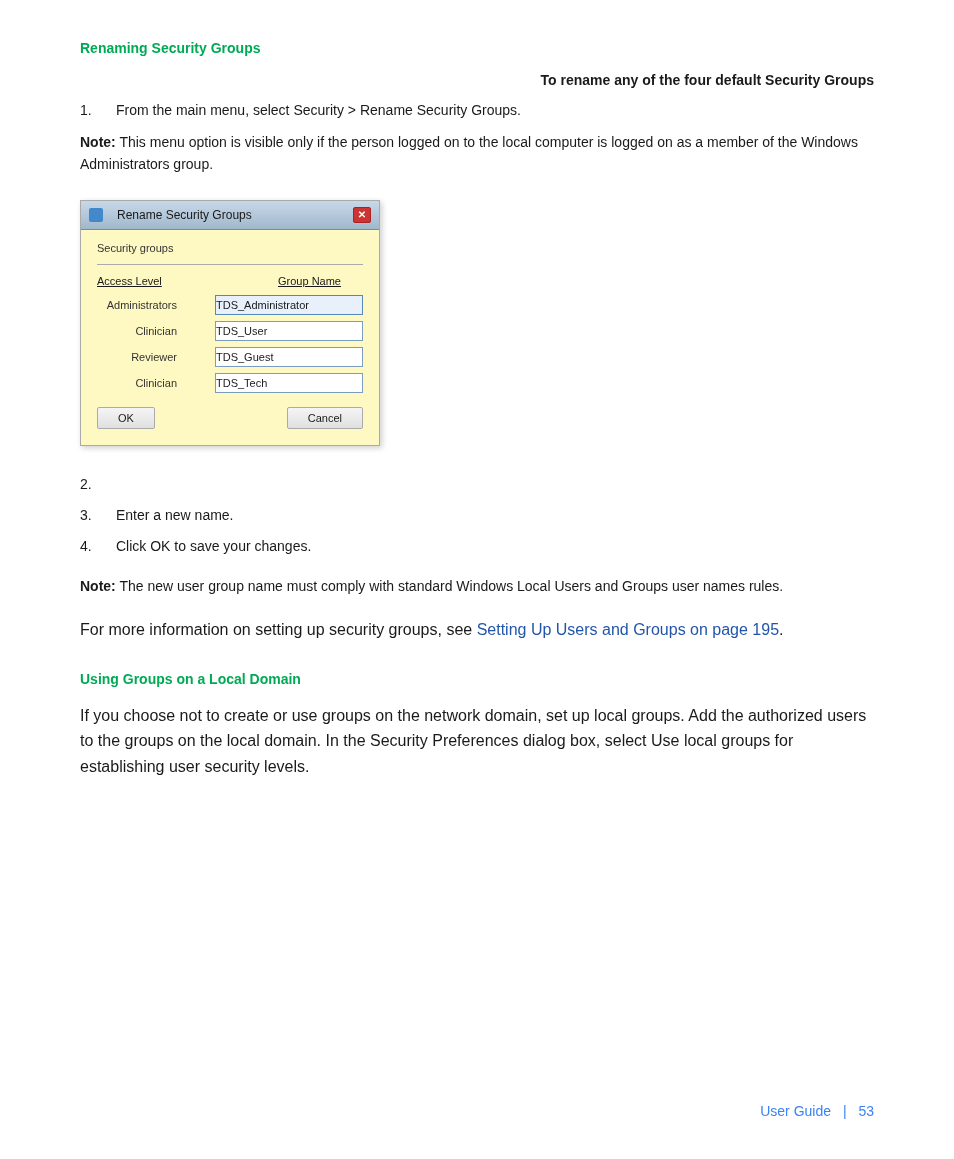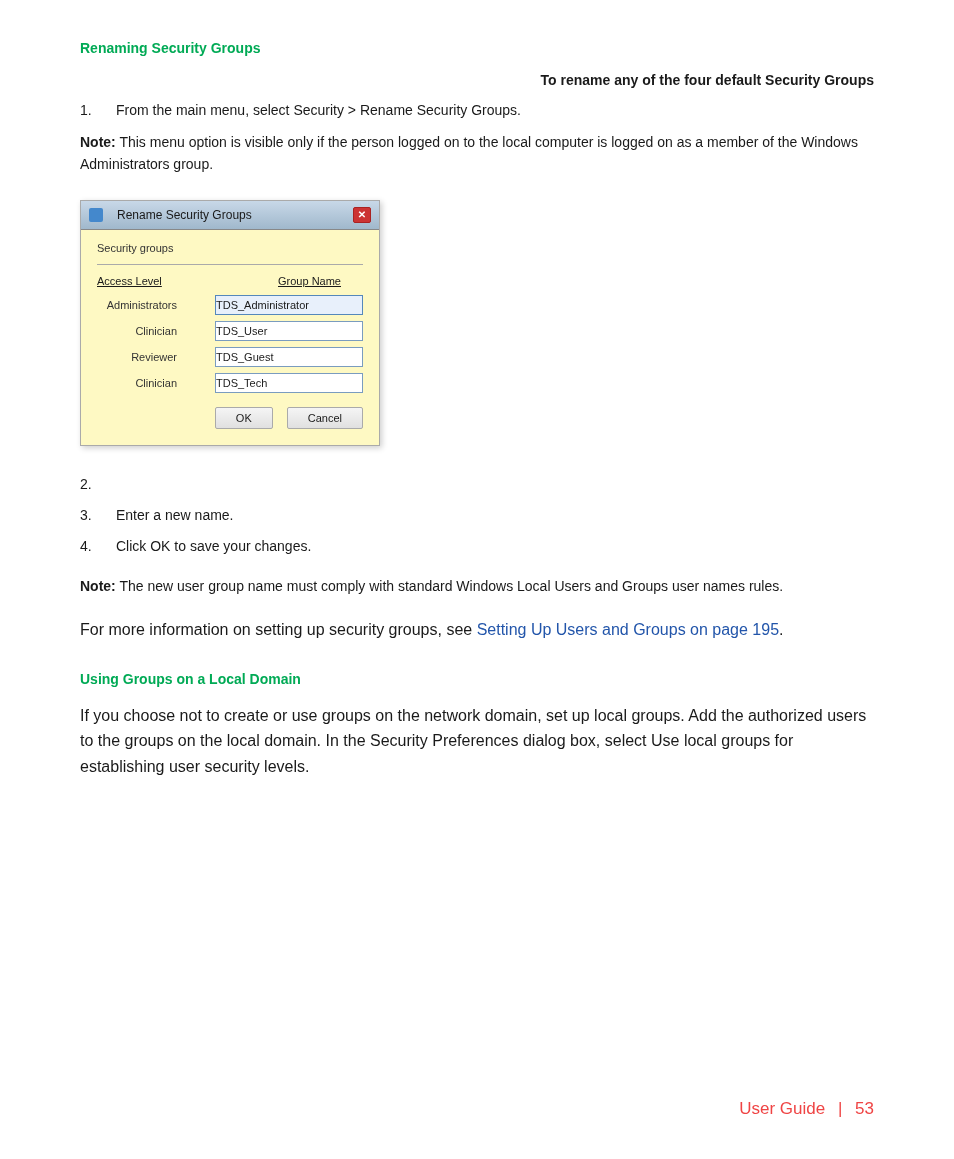--- a/index.html
+++ b/index.html
@@ -156,21 +156,21 @@
       width: 148px;
       height: 20px;
       color: #1a1a1a;
     }
     .dialog-row-input.active {
       border: 1px solid #5588bb;
       background: #e8f0fb;
     }
     .dialog-buttons {
       display: flex;
-      justify-content: flex-end;
+      justify-content: space-between;
       gap: 14px;
       margin-top: 14px;
     }
     .dialog-btn {
       background: linear-gradient(to bottom, #f5f5f5, #e0e0e0);
       border: 1px solid #aaa;
       border-radius: 2px;
       padding: 4px 20px;
       font-size: 11px;
       cursor: pointer;
@@ -182,22 +182,22 @@
     }
     .paragraph {
       font-size: 16px;
       line-height: 1.6;
       margin-bottom: 16px;
     }
     .footer-line {
       position: absolute;
       bottom: 40px;
       right: 80px;
-      font-size: 17px;
-      color: #ef4444;
+      font-size: 14px;
+      color: #3b82f6;
     }
     .footer-separator {
       display: inline-block;
       margin: 0 8px;
     }
     .section-gap {
       margin-bottom: 28px;
     }
   </style>
 </head>

